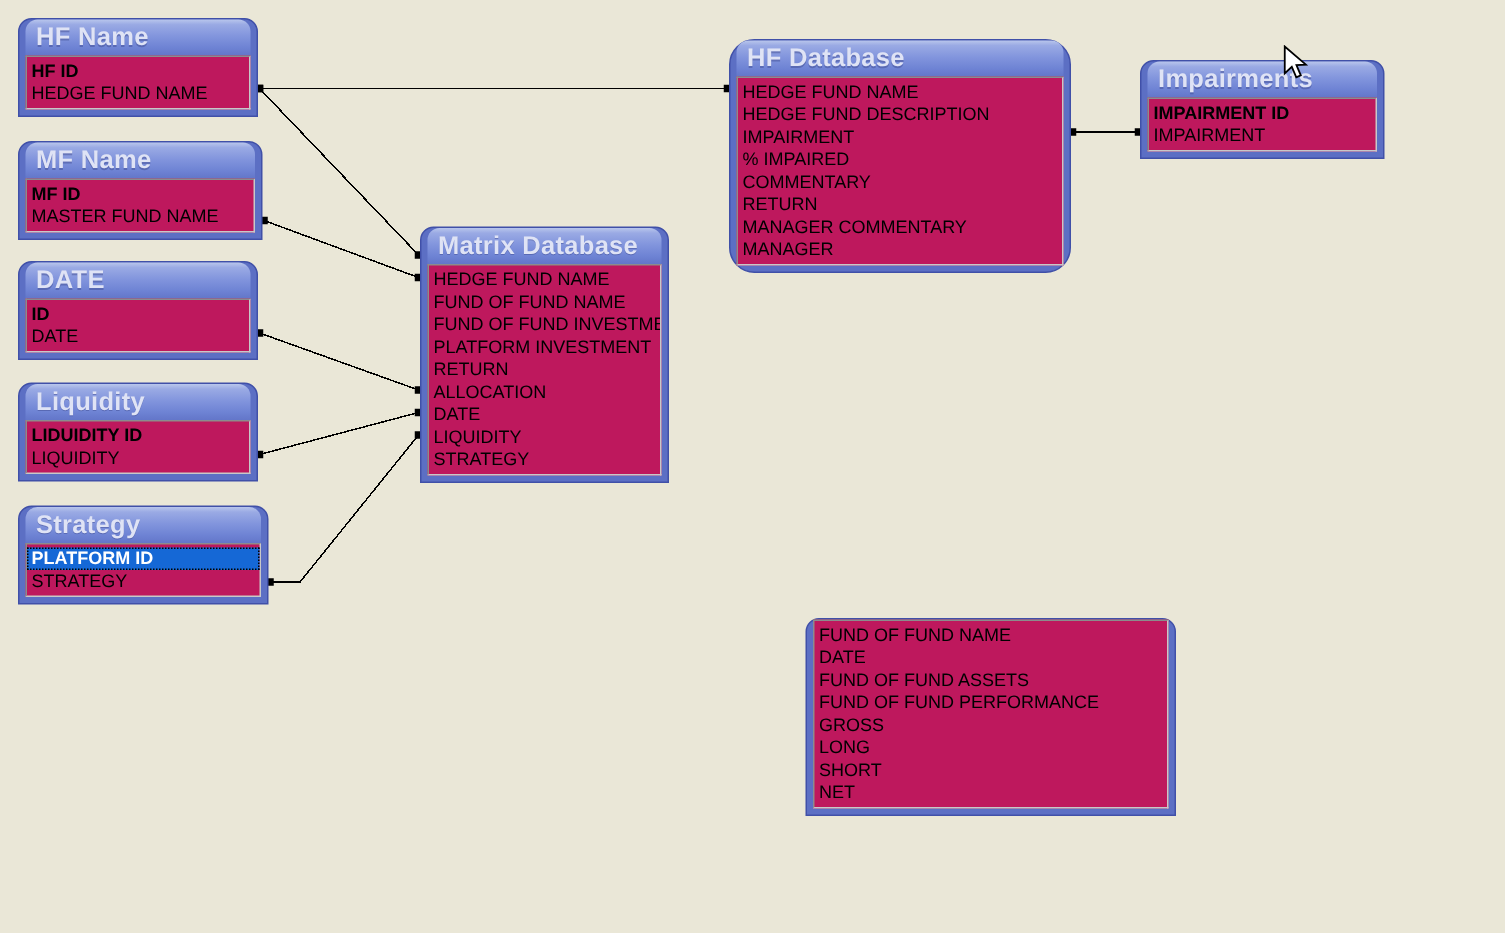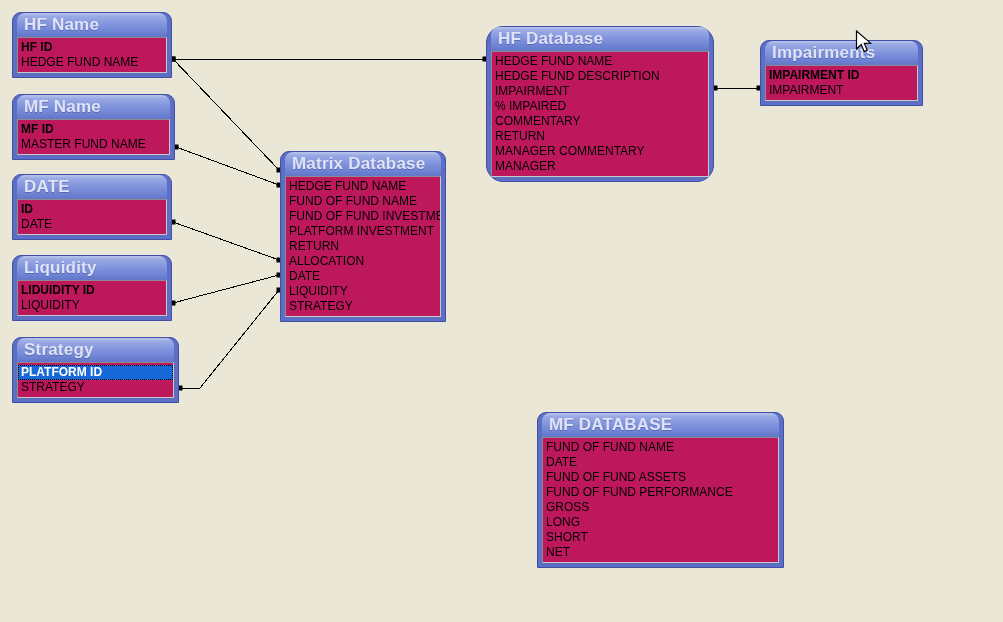--- a/index.html
+++ b/index.html
@@ -159,21 +159,20 @@
         </div>
       </div>
       <div class="entity" style="left: 760px; top: 40px; width: 163px;">
         <div class="hdr">Impairments</div>
         <div class="fields">
           <div class="fld key">IMPAIRMENT ID</div>
           <div class="fld">IMPAIRMENT</div>
         </div>
       </div>
       <div class="entity" style="left: 537px; top: 412px; width: 247px;">
-        <div class="hdr">MF DATABASE</div>
         <div class="fields">
           <div class="fld">FUND OF FUND NAME</div>
           <div class="fld">DATE</div>
           <div class="fld">FUND OF FUND ASSETS</div>
           <div class="fld">FUND OF FUND PERFORMANCE</div>
           <div class="fld">GROSS</div>
           <div class="fld">LONG</div>
           <div class="fld">SHORT</div>
           <div class="fld">NET</div>
         </div>

